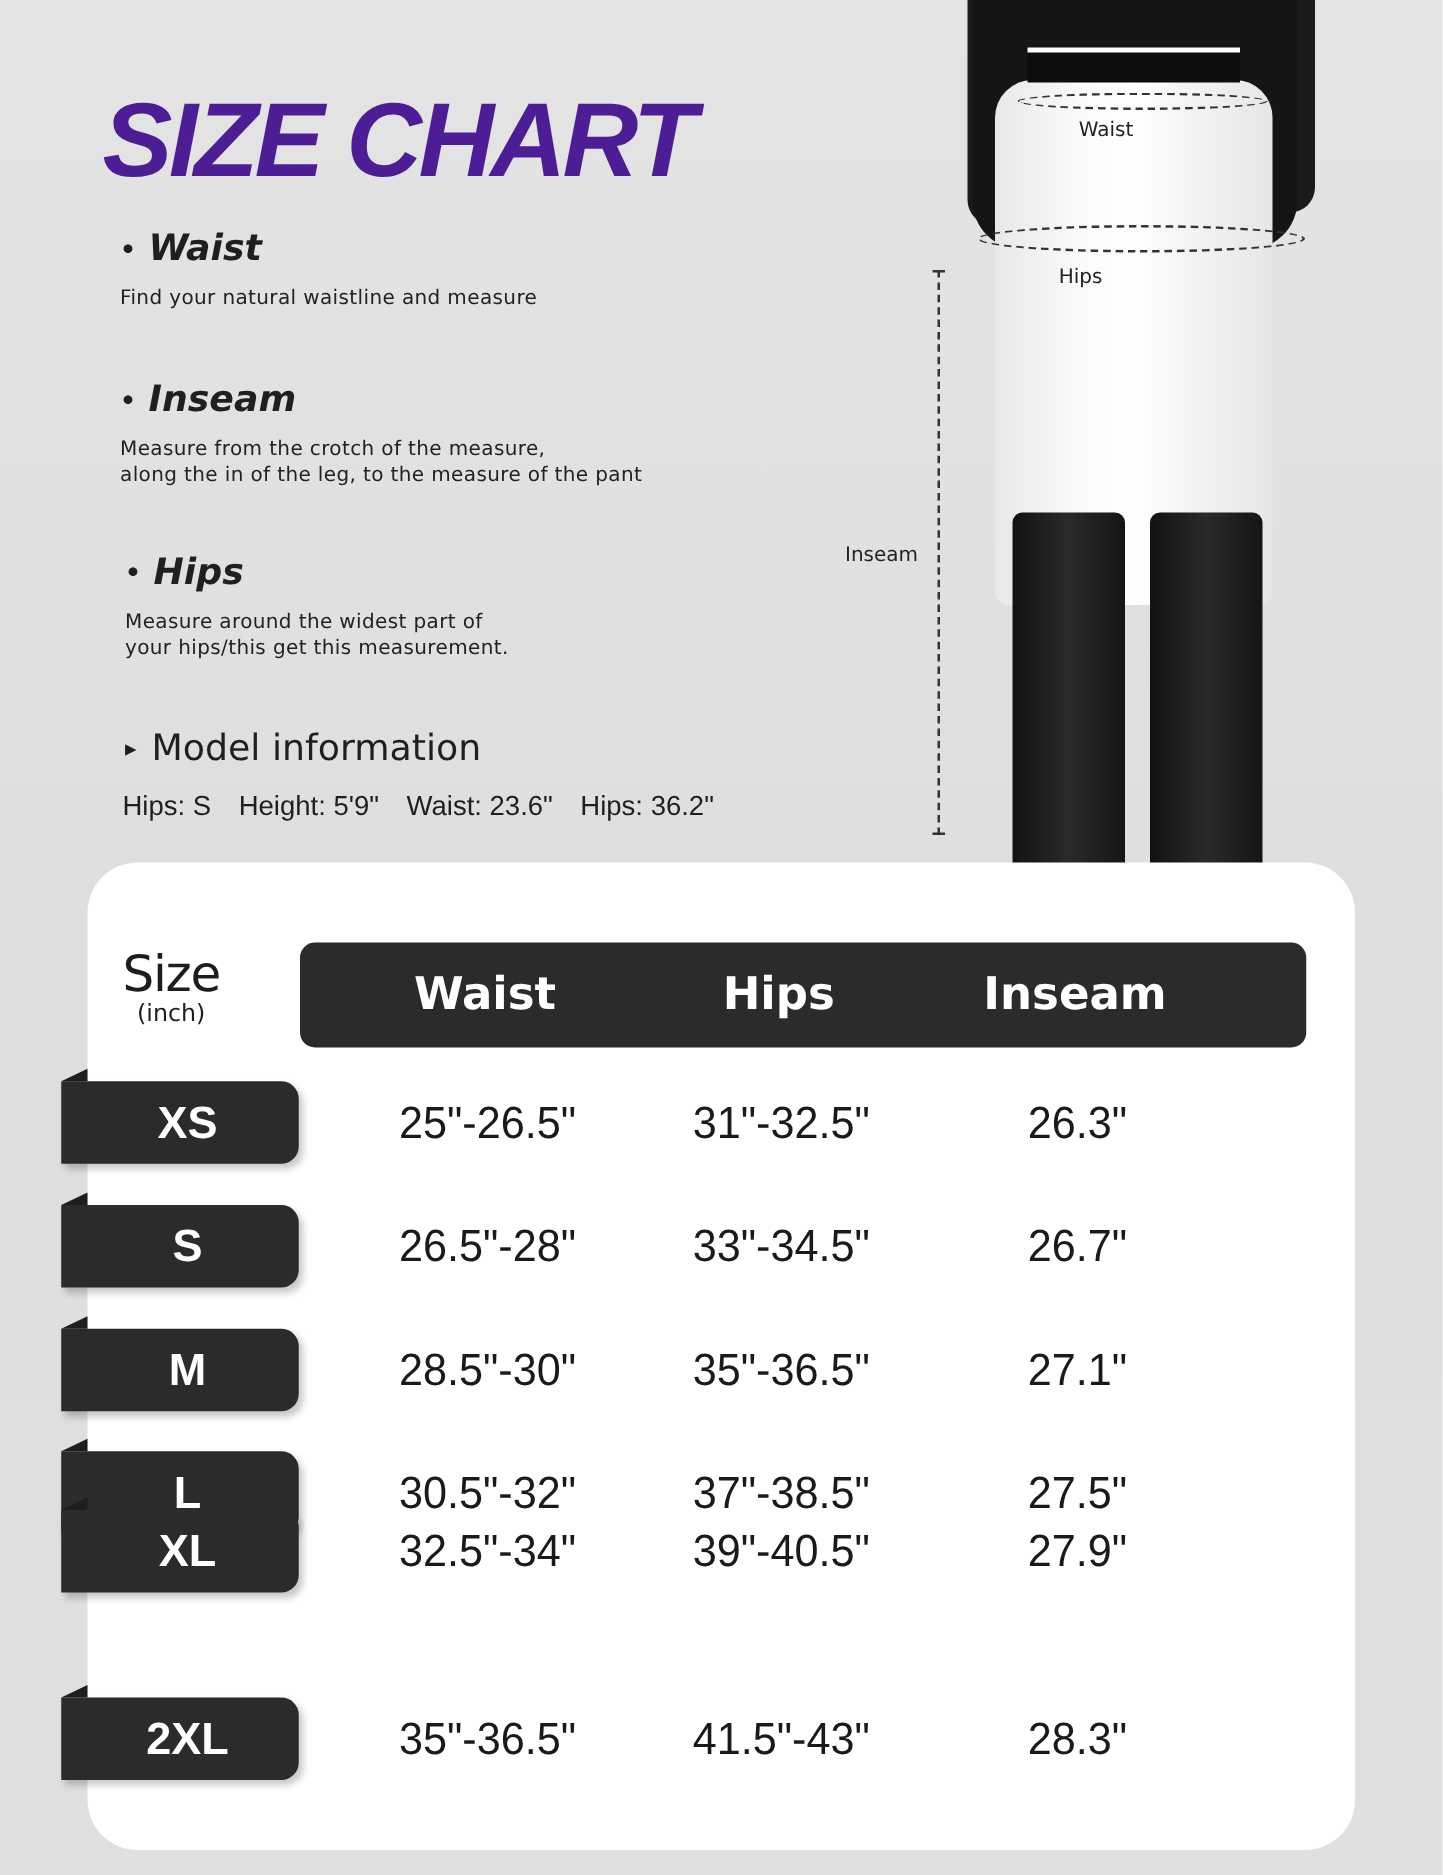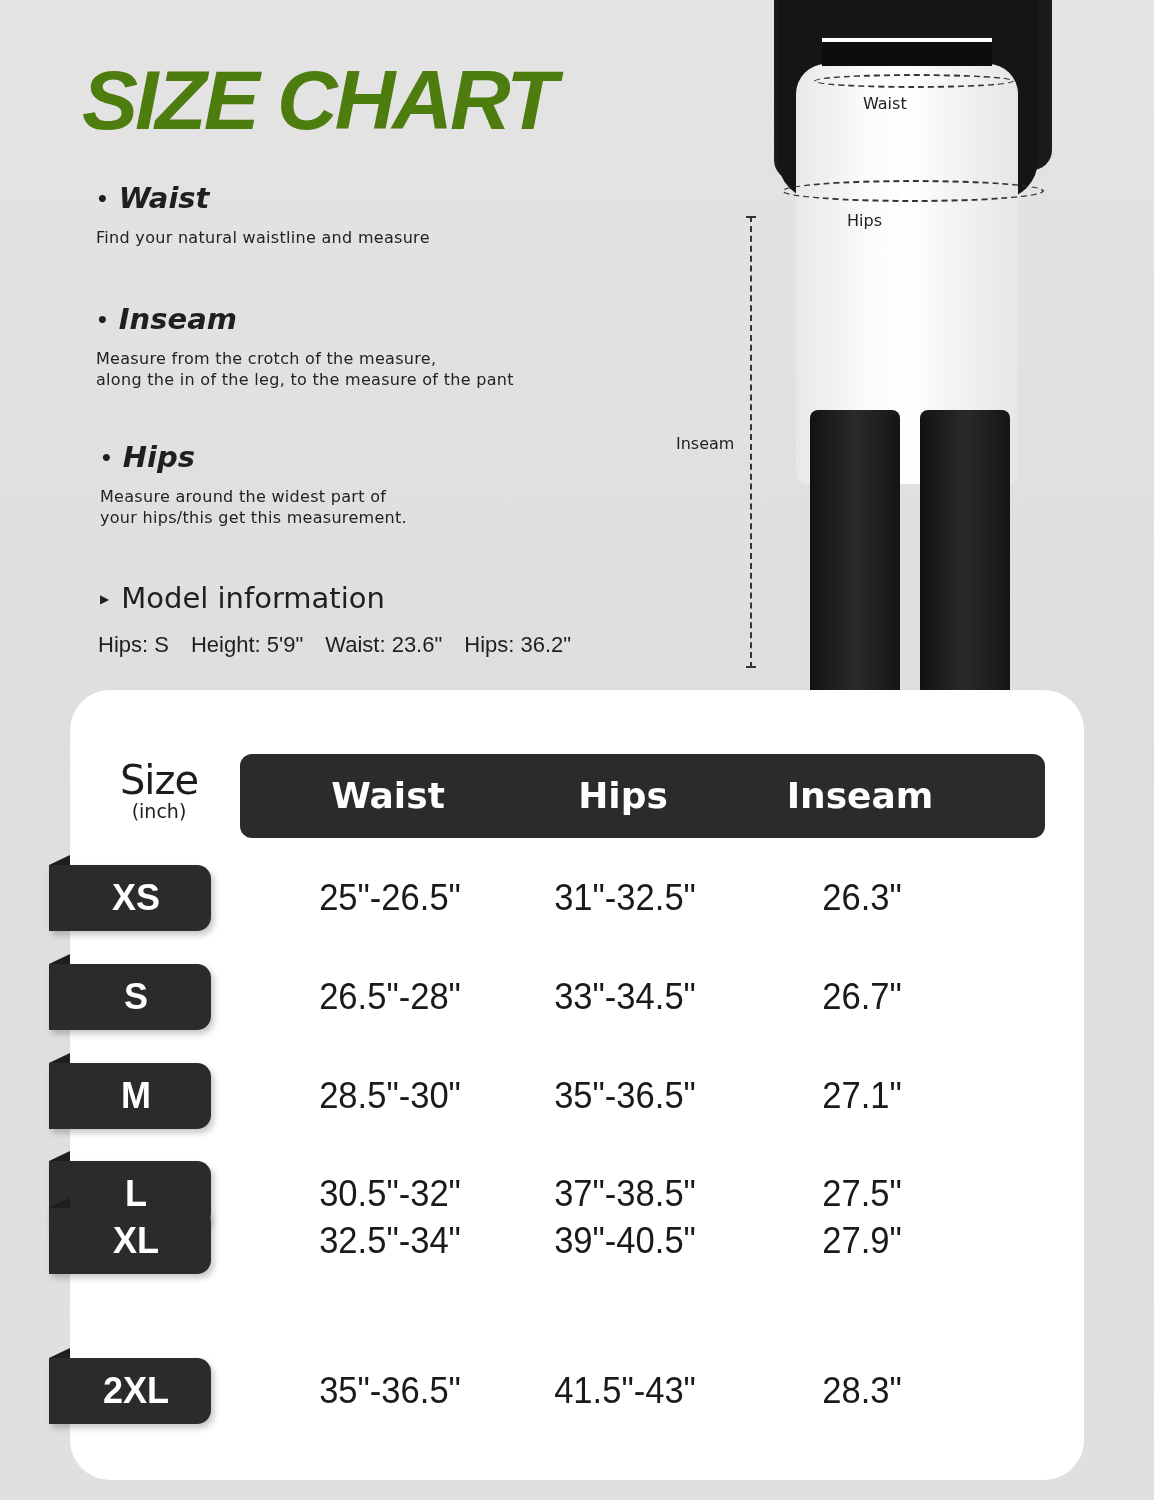--- a/index.html
+++ b/index.html
@@ -4,25 +4,25 @@
   <style>
     * { box-sizing: border-box; margin: 0; padding: 0; }
     html, body { width: 1154px; height: 1500px; overflow: hidden; }
     body {
       position: relative;
       background: linear-gradient(180deg, #e4e4e4 0%, #dedede 50%, #e0e0e0 100%);
       font-family: "DejaVu Sans", sans-serif;
       color: #1d1d1d;
     }
     .title {
-      position: absolute; left: 82px; top: 58px;
+      position: absolute; left: 82px; top: 70px;
       font-family: "Liberation Sans", sans-serif;
       font-weight: 700; font-style: italic;
       font-size: 84px; letter-spacing: -3px; line-height: 1;
-      color: #4d7c0f;
+      color: #4c1d95;
     }
     .section { position: absolute; left: 96px; }
     .sec-head {
       font-family: "DejaVu Sans", sans-serif;
       font-style: italic; font-weight: 700;
       font-size: 29px; color: #1f1f1f; line-height: 1;
       display: flex; align-items: center;
     }
     .sec-head .bullet { font-style: normal; font-size: 20px; margin-right: 10px; }
     .sec-desc {
@@ -61,37 +61,37 @@
     .inseam-line::before { top: 0; }
     .inseam-line::after { bottom: 0; }
     .inseam-label { position: absolute; left: 676px; top: 434px; font-size: 16px; color: #222; }
 
     
     .card {
       position: absolute; left: 70px; top: 690px; width: 1014px; height: 790px;
       background: #ffffff; border-radius: 40px;
     }
     .size-label {
-      position: absolute; left: 112px; top: 760px; width: 94px; text-align: center;
+      position: absolute; left: 90px; top: 760px; width: 94px; text-align: center;
       font-family: "DejaVu Sans", sans-serif; color: #1d1d1d;
     }
     .size-label .big { font-size: 40px; font-weight: 400; line-height: 1; letter-spacing: -1px; }
     .size-label .small { font-size: 19px; line-height: 1; margin-top: 2px; }
     .header-bar {
       position: absolute; left: 240px; top: 754px; width: 805px; height: 84px;
       background: #2b2b2b; border-radius: 12px;
     }
     .hcell {
       position: absolute; top: 0; height: 84px; line-height: 84px;
       color: #ffffff; font-weight: 700; font-size: 36px; text-align: center;
       font-family: "DejaVu Sans", sans-serif;
     }
     .row { position: absolute; left: 0; width: 1154px; height: 66px; }
     .tag {
-      position: absolute; left: 49px; top: 0; width: 162px; height: 66px;
+      position: absolute; left: 49px; top: 0; width: 190px; height: 66px;
       background: #2b2b2b; border-radius: 0 14px 14px 0;
       box-shadow: 3px 4px 6px rgba(0,0,0,0.22);
       color: #fff; font-family: "Liberation Sans", sans-serif; font-weight: 700;
       font-size: 36px; text-align: center; line-height: 66px; padding-left: 12px;
     }
     .tag::before {
       content: ""; position: absolute; left: 0; top: -10px;
       width: 0; height: 0;
       border-bottom: 10px solid #1e1e1e; border-left: 21px solid transparent;
     }

